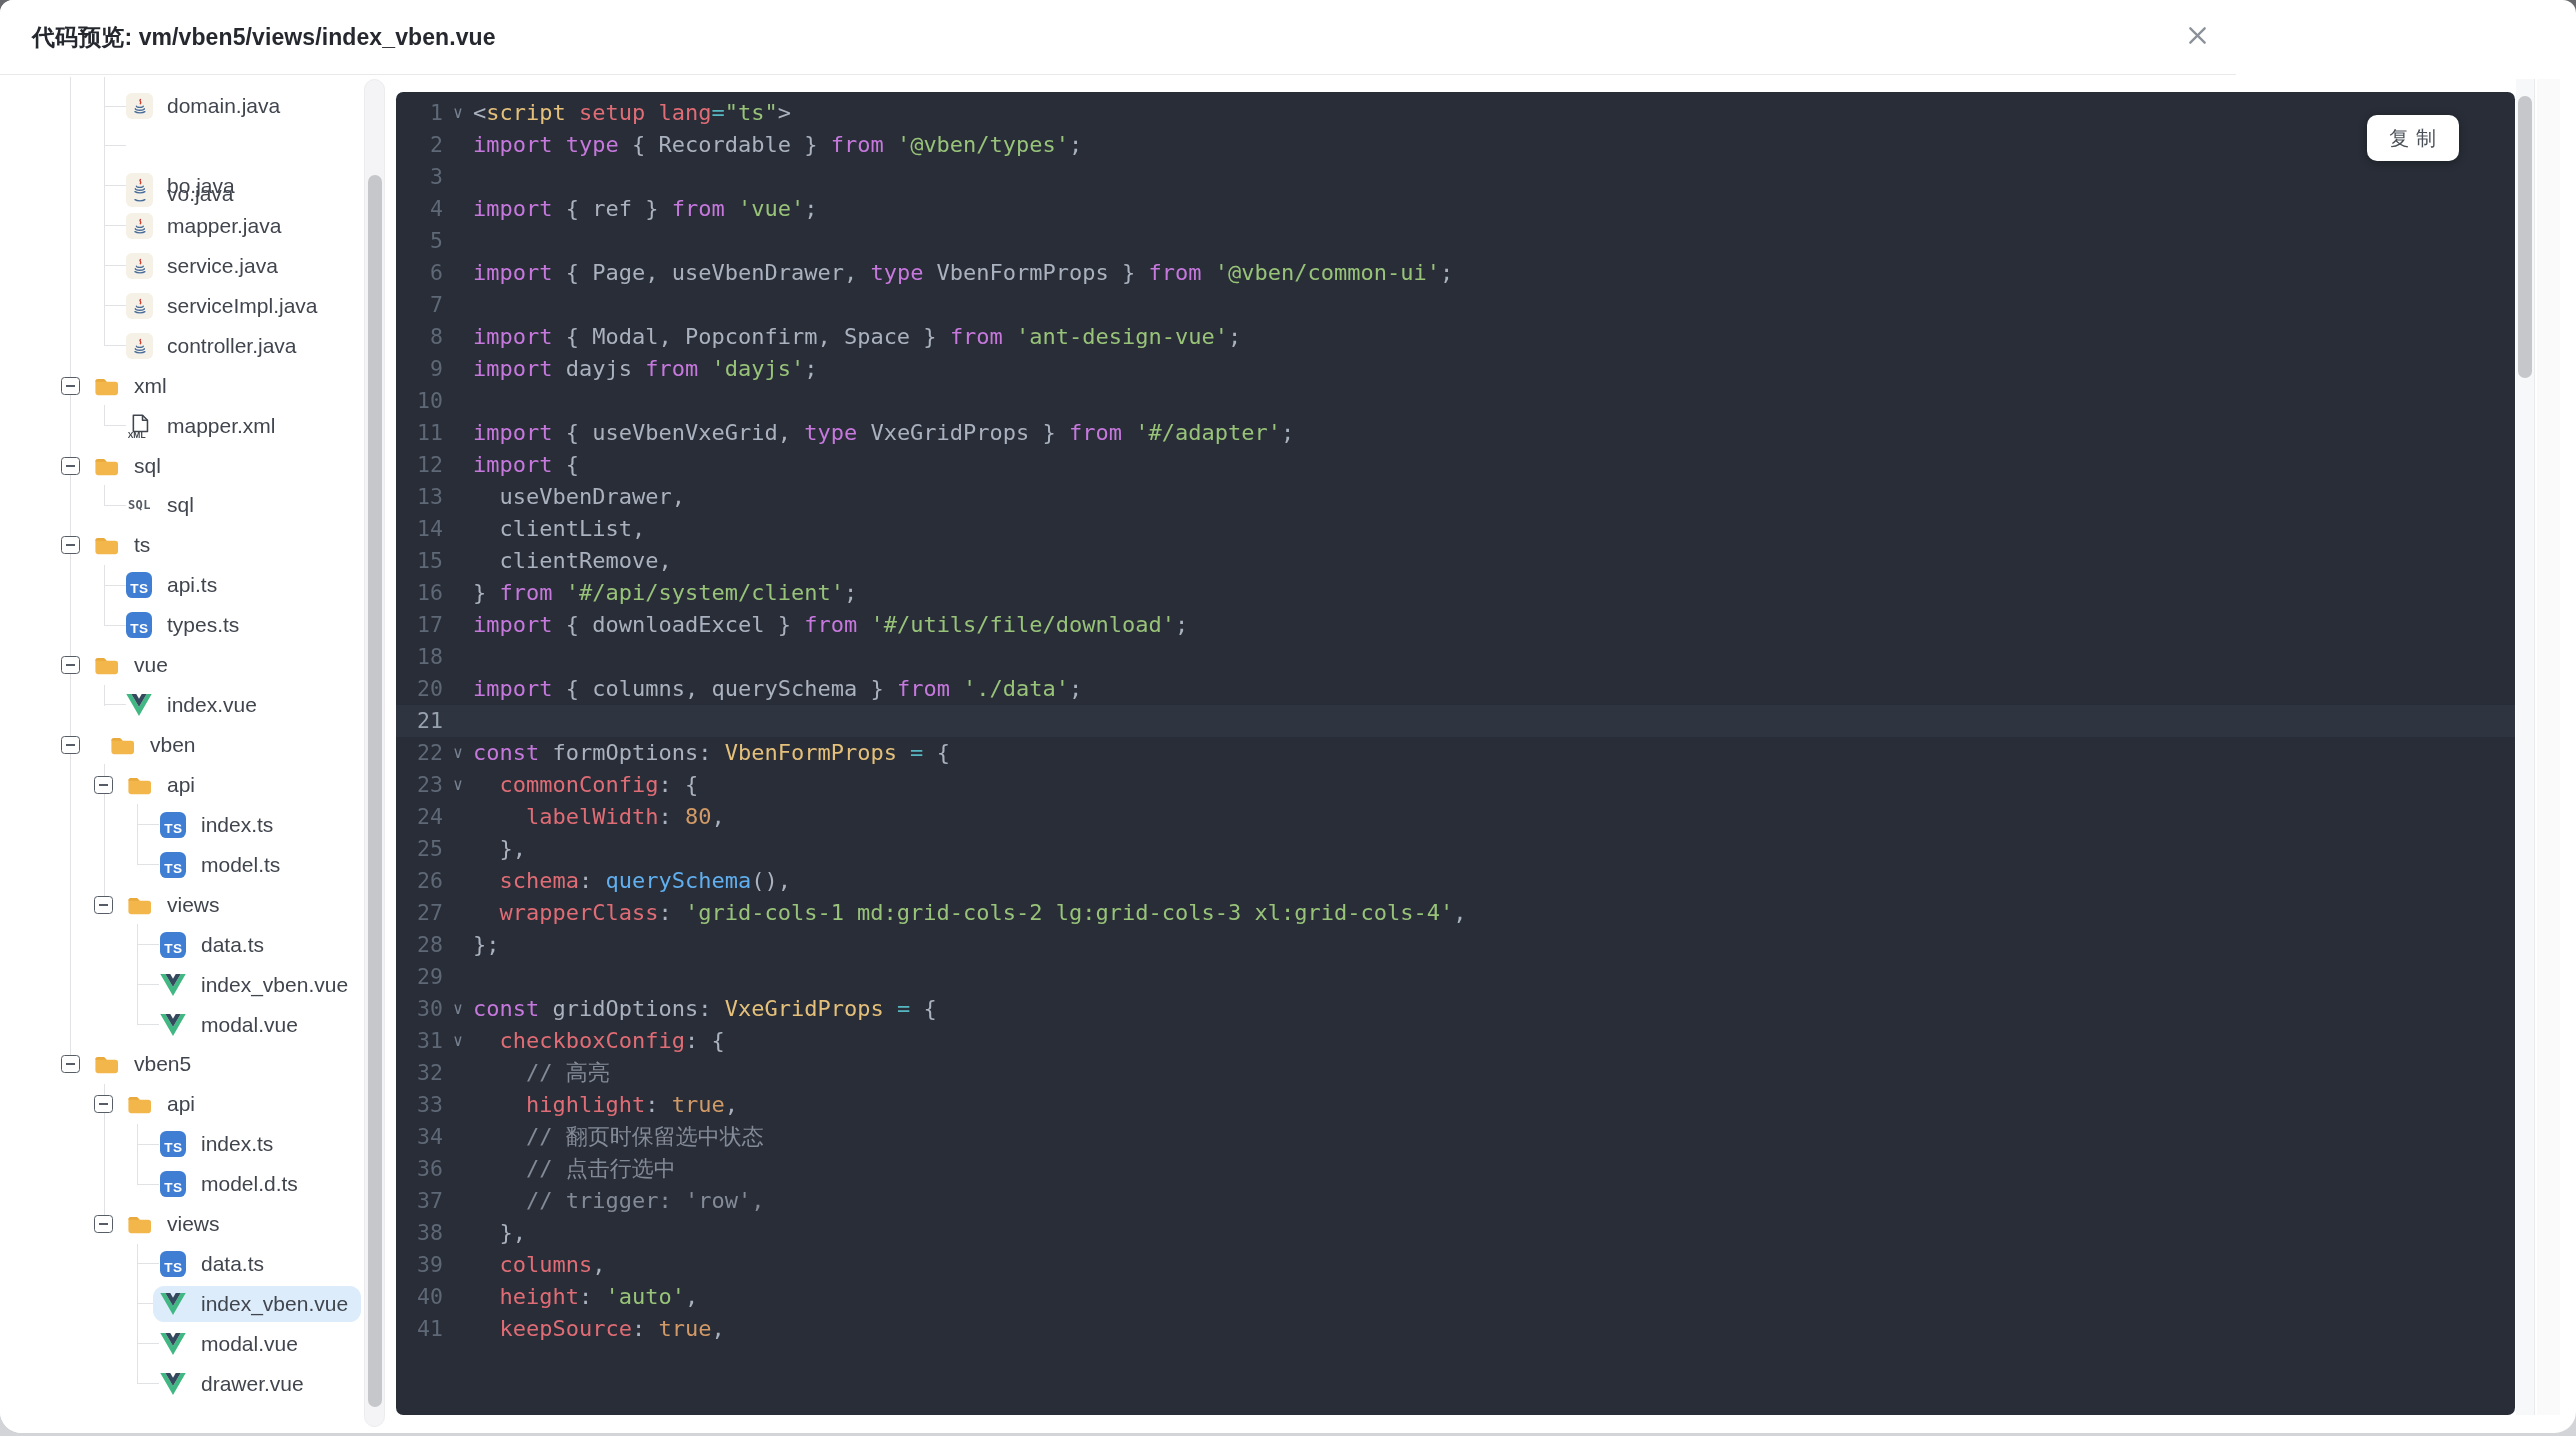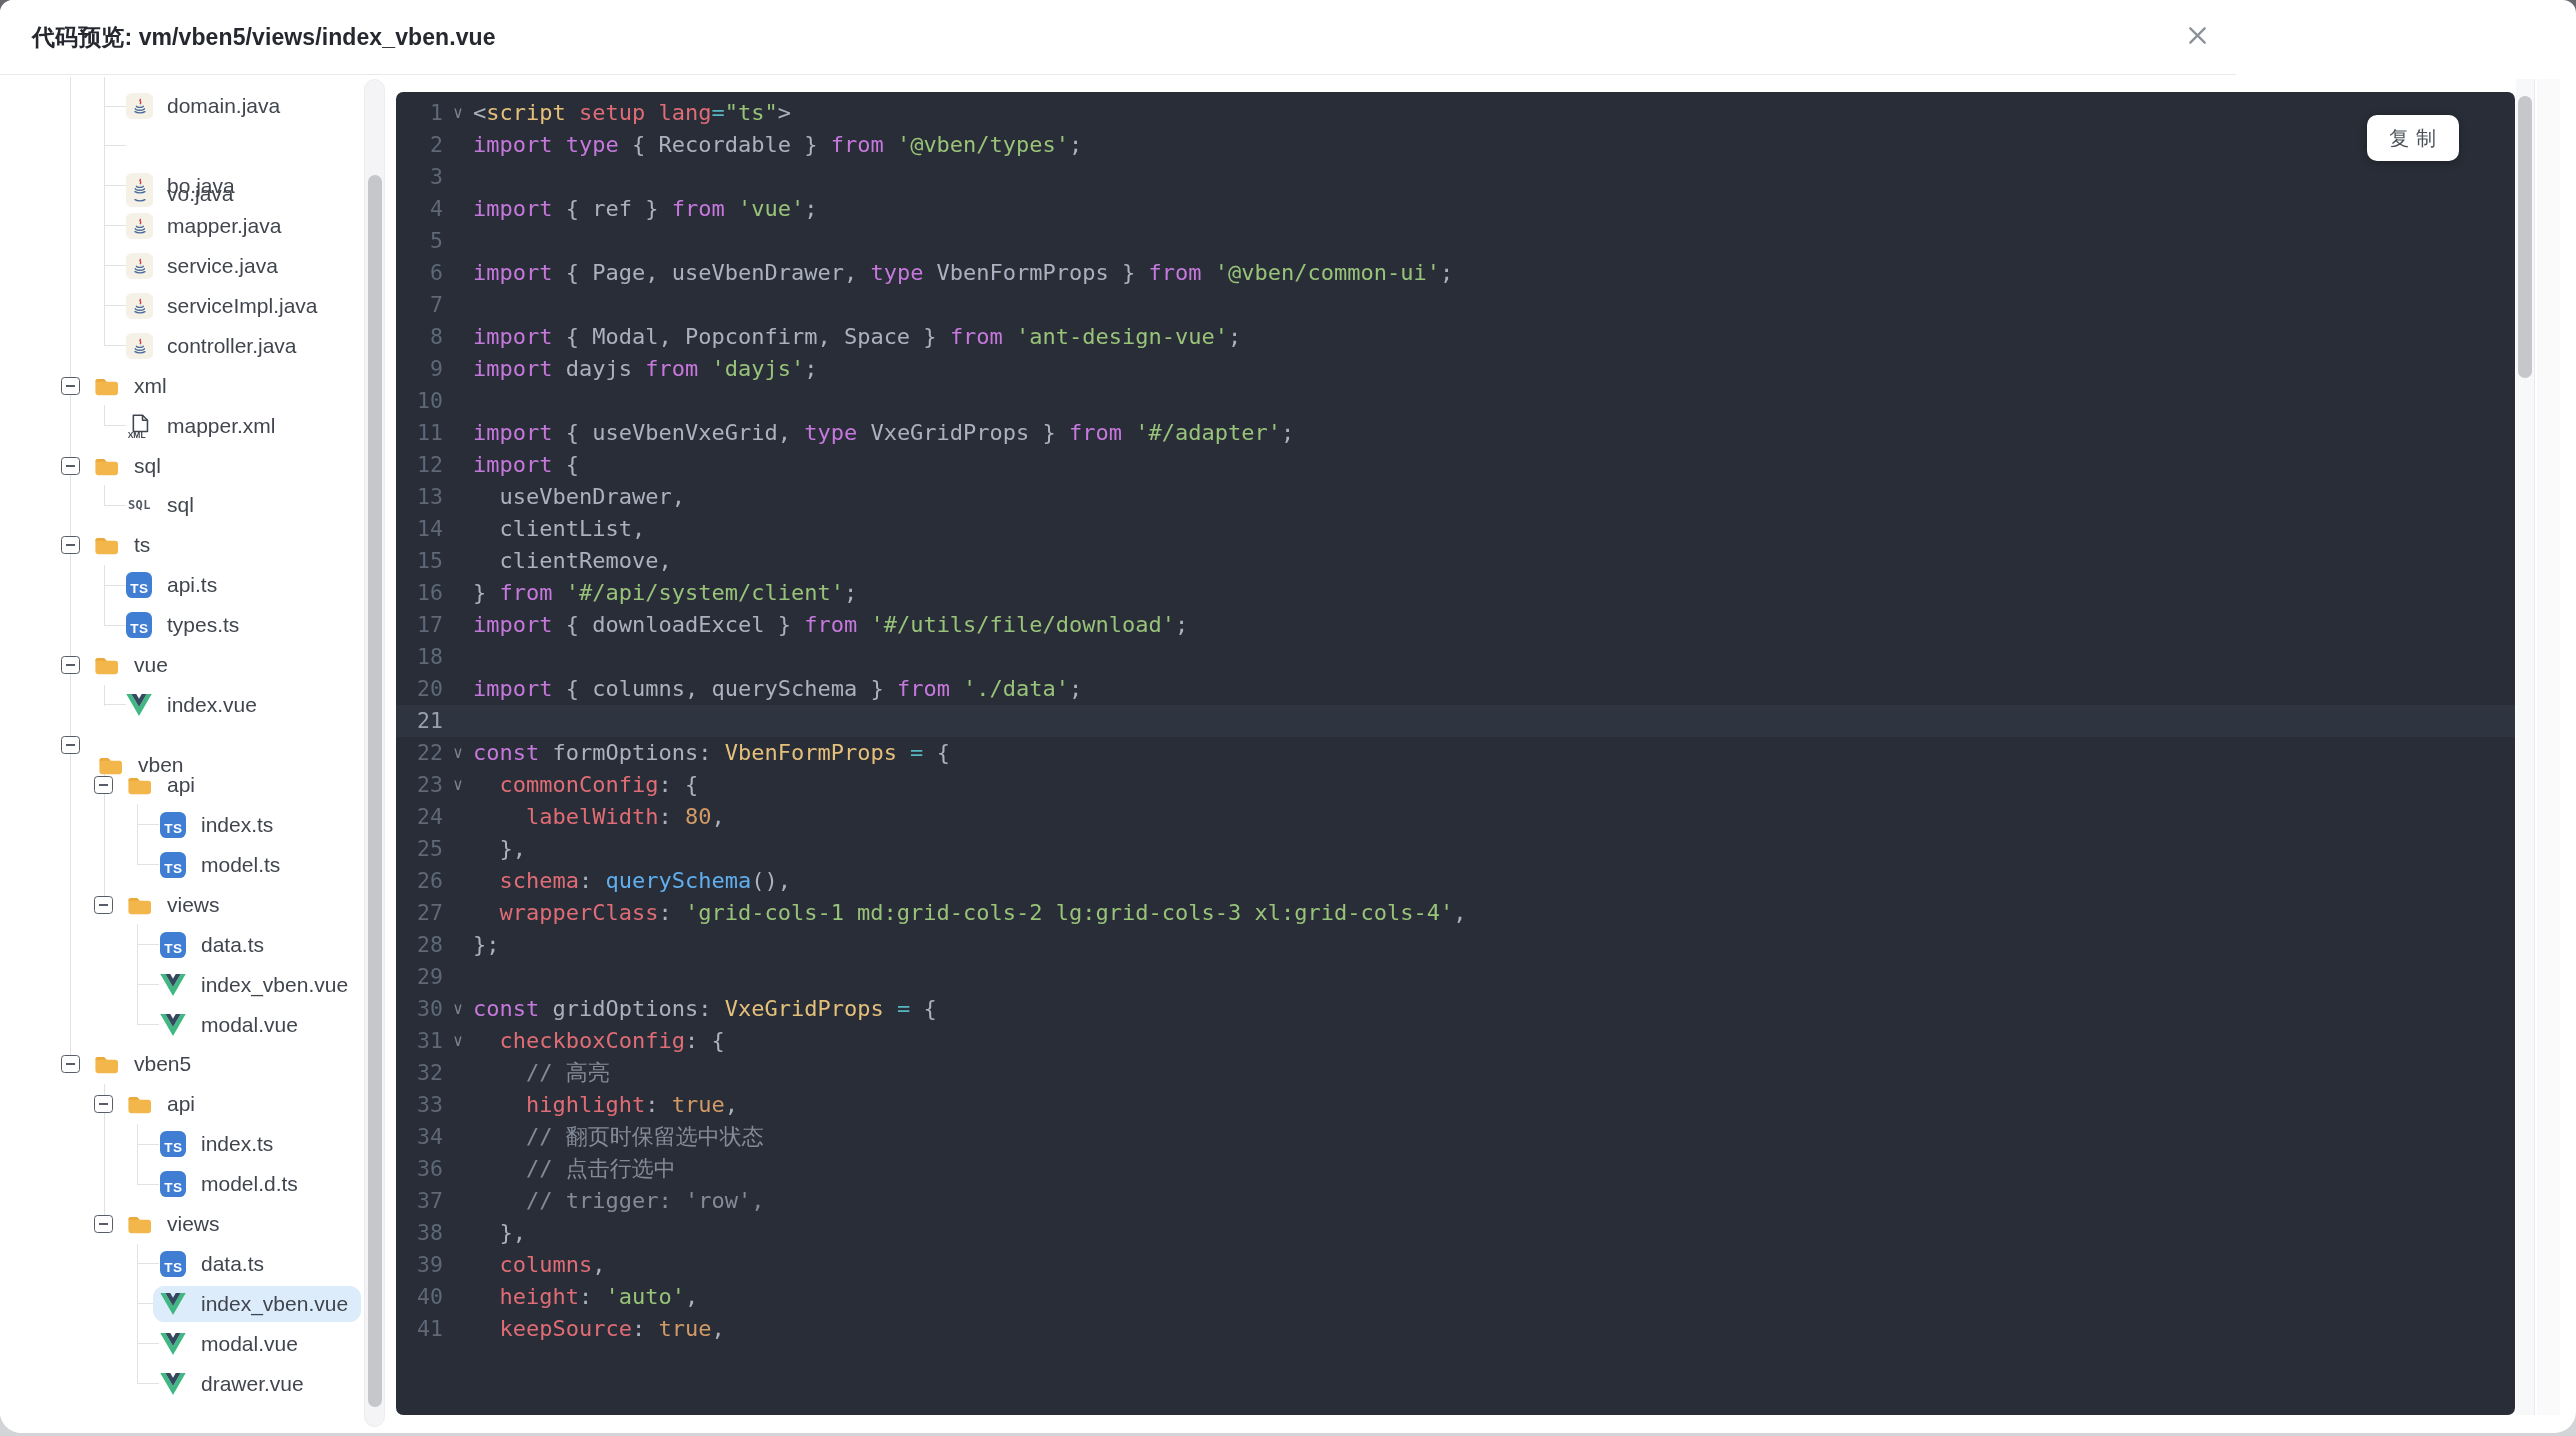--- a/index.html
+++ b/index.html
@@ -334,21 +334,21 @@
           </div>
           <span class="tlabel">vue</span>
         </div>
       </div>
       <div class="stub" style="left: 104px; top: 630px;"></div>
       <div class="guide" style="left: 104px; top: 611px; height: 20.6px;"></div>
       <div class="trow" style="top: 651px;">
         <div class="ebox" style="left: 61px;">
           <i></i>
         </div>
-        <div class="rmain" style="left: 90px; margin-top: 20px;">
+        <div class="rmain" style="left: 102px;">
           <div class="ticon">
             <svg width="24" height="20" viewBox="0 0 34 28">
               <path d="M2 8 q0-4 4-4 h8 l4 4 h12 q4 0 4 4 v11 q0 4-4 4 H6 q-4 0-4-4 Z" fill="#f2b64b"></path>
               <path d="M2 8 q0-4 4-4 h8 l4 4 h-16 z" fill="#e9a93c"></path>
             </svg>
           </div>
           <span class="tlabel">vben</span>
         </div>
       </div>
       <div class="trow" style="top: 691px;">

